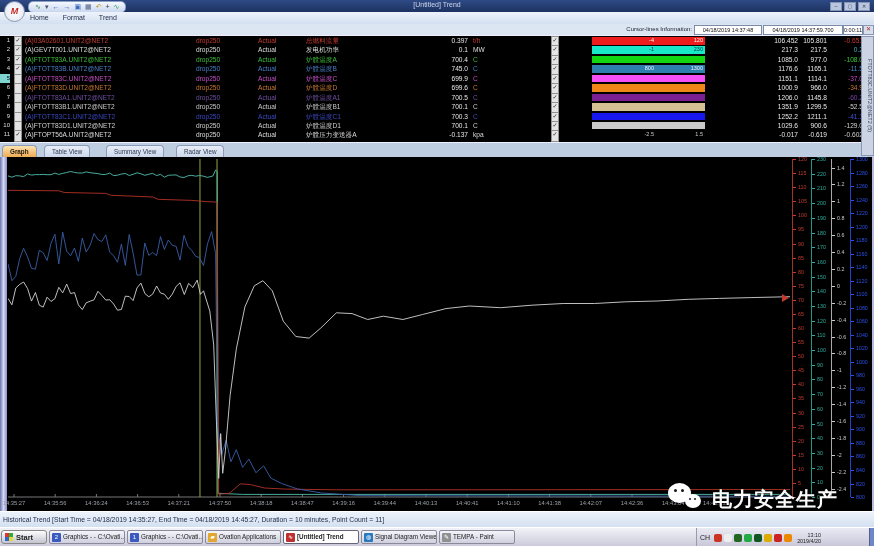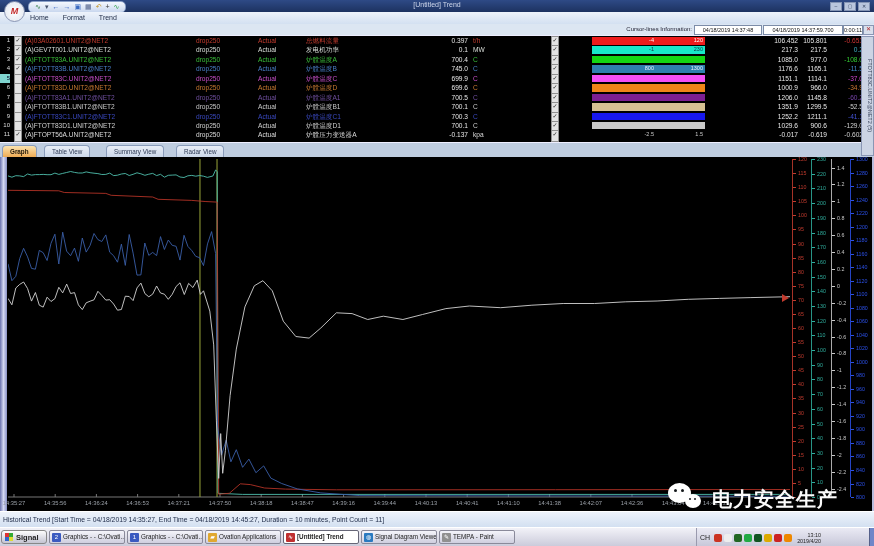--- a/index.html
+++ b/index.html
@@ -616,21 +616,21 @@
   <div class="statusbar">Historical Trend [Start Time = 04/18/2019 14:35:27, End Time = 04/18/2019 14:45:27, Duration = 10 minutes, Point Count = 11]</div>
 
   <div class="taskbar" id="taskbar">
     <div class="startbtn">
       <span class="flag">
           <i style="background:#d33"></i>
           <i style="background:#3a3"></i>
           <i style="background:#36c"></i>
           <i style="background:#dd3"></i>
         </span>
-      <span>Signal</span>
+      <span>Start</span>
     </div>
     <div class="tbtn" style="left: 49px;">
         <span class="ticon" style="background: rgb(58, 90, 192);">2</span>
         <span>Graphics - - C:\Ovati...</span>
       </div>
       <div class="tbtn" style="left: 127px;">
         <span class="ticon" style="background: rgb(58, 90, 192);">1</span>
         <span>Graphics - - C:\Ovati...</span>
       </div>
       <div class="tbtn" style="left: 205px;">

